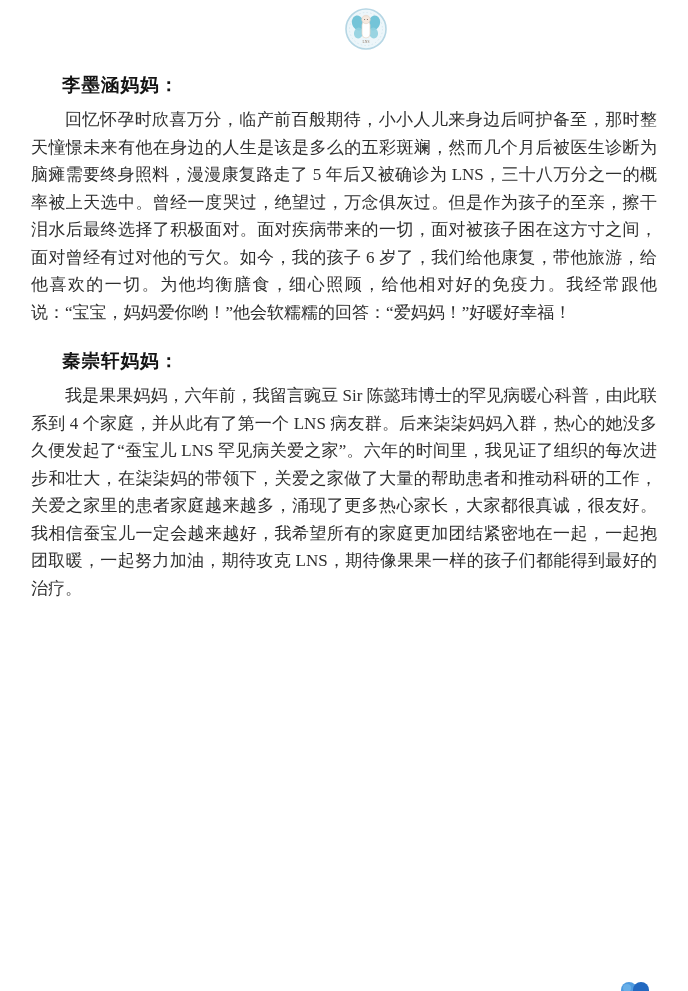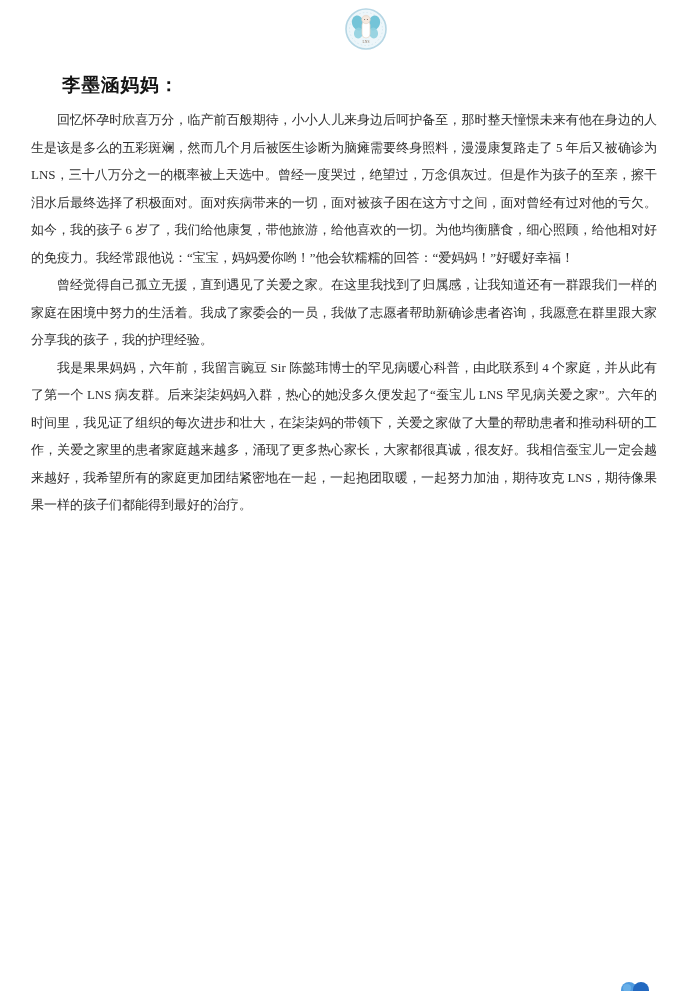--- a/index.html
+++ b/index.html
@@ -26,21 +26,21 @@
     font-size: 18.5px;
     line-height: 26px;
     font-weight: bold;
     color: #141414;
     margin: 22px 0 8px 0;
     padding-left: 31px;
     letter-spacing: 1px;
   }
   h2.sec-heading.first { margin-top: 22px; }
   p.body-para {
-    font-size: 13px;
+    font-size: 17px;
     line-height: 27.5px;
     margin: 0;
     text-indent: 2em;
     text-align: justify;
     color: #2e2e2e;
   }
   .footer-mark {
     position: absolute;
     left: 620px;
     bottom: 0;
@@ -68,23 +68,23 @@
       <circle cx="21" cy="11.5" r="4.2" fill="#f6e9df" stroke="#e4d5c9" stroke-width="0.7"></circle>
       <path d="M17.5 9.5 Q21 6.5 24.5 9.5 Q21 8 17.5 9.5 Z" fill="#e8e2da"></path>
       <circle cx="19.6" cy="11.6" r="0.5" fill="#6b5a4e"></circle>
       <circle cx="22.4" cy="11.6" r="0.5" fill="#6b5a4e"></circle>
       <text x="21" y="34.5" text-anchor="middle" font-size="3.6" fill="#8a7362">LNS</text>
     </svg>
   </div>
 
   <h2 class="sec-heading first">李墨涵妈妈：</h2>
   <p class="body-para">回忆怀孕时欣喜万分，临产前百般期待，小小人儿来身边后呵护备至，那时整天憧憬未来有他在身边的人生是该是多么的五彩斑斓，然而几个月后被医生诊断为脑瘫需要终身照料，漫漫康复路走了 5 年后又被确诊为 LNS，三十八万分之一的概率被上天选中。曾经一度哭过，绝望过，万念俱灰过。但是作为孩子的至亲，擦干泪水后最终选择了积极面对。面对疾病带来的一切，面对被孩子困在这方寸之间，面对曾经有过对他的亏欠。如今，我的孩子 6 岁了，我们给他康复，带他旅游，给他喜欢的一切。为他均衡膳食，细心照顾，给他相对好的免疫力。我经常跟他说：“宝宝，妈妈爱你哟！”他会软糯糯的回答：“爱妈妈！”好暖好幸福！</p>
-  <p class="body-para">曾经觉得自己孤立无援，直到遇见了关爱之家。在这里我找到了归属感，让我知道还有一群跟我们一样的家庭在困境中努力的生活着。我成了家委会的一员，我做了志愿者帮助新确诊患者咨询，我愿意在群里跟大家分享我的孩子，我的护理经验。</p>
 
 
+  <h2 class="sec-heading">秦崇轩妈妈：</h2>
 
   <p class="body-para">我是果果妈妈，六年前，我留言豌豆 Sir 陈懿玮博士的罕见病暖心科普，由此联系到 4 个家庭，并从此有了第一个 LNS 病友群。后来柒柒妈妈入群，热心的她没多久便发起了“蚕宝儿 LNS 罕见病关爱之家”。六年的时间里，我见证了组织的每次进步和壮大，在柒柒妈的带领下，关爱之家做了大量的帮助患者和推动科研的工作，关爱之家里的患者家庭越来越多，涌现了更多热心家长，大家都很真诚，很友好。我相信蚕宝儿一定会越来越好，我希望所有的家庭更加团结紧密地在一起，一起抱团取暖，一起努力加油，期待攻克 LNS，期待像果果一样的孩子们都能得到最好的治疗。</p>
 
 </div>
 
 <div class="footer-mark">
   <svg width="30" height="20" viewBox="0 0 30 20">
     <circle cx="9" cy="10" r="8" fill="#4e9be0"></circle>
     <circle cx="21" cy="10" r="8" fill="#2268c0"></circle>
     <circle cx="7" cy="8" r="4" fill="#6fb4ea" opacity="0.8"></circle>

